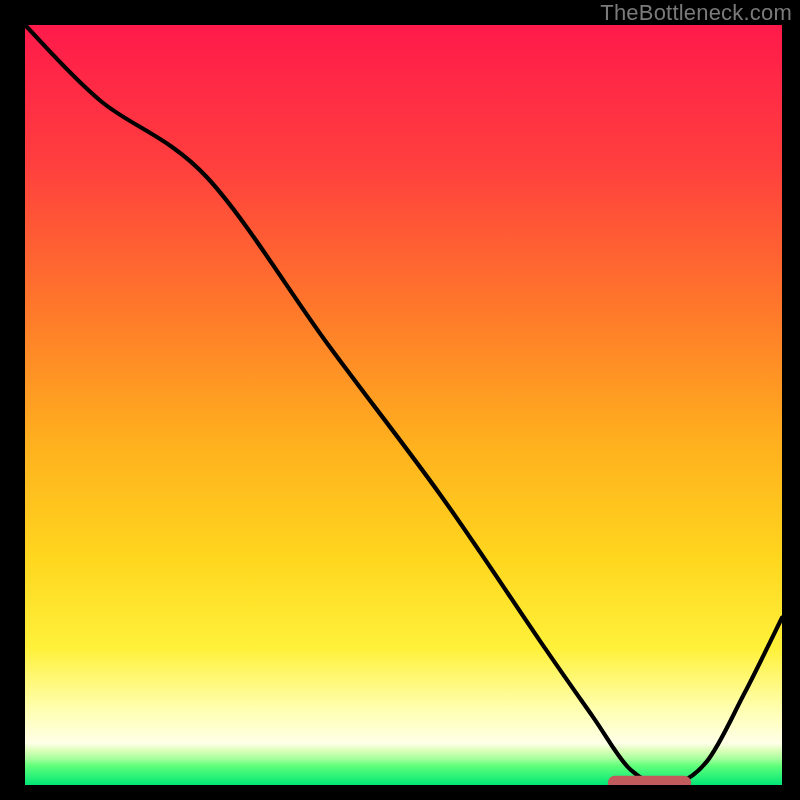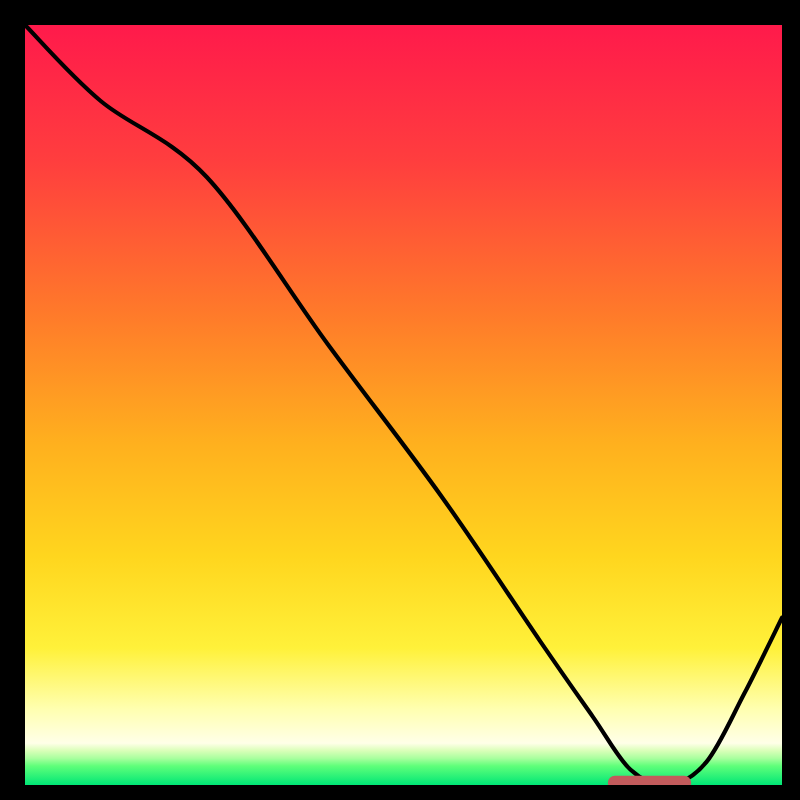--- a/index.html
+++ b/index.html
@@ -26,20 +26,21 @@
   }
   svg {
     display: block;
   }
 </style>
 </head>
 <body>
 
 <div class="stage">
 
+  <div class="attribution">TheBottleneck.com</div>
 
   <svg id="plot" width="800" height="800">
     <defs>
       <linearGradient id="bg-grad" x1="0" y1="0" x2="0" y2="1">
           <stop offset="0%" stop-color="#ff1a4b"></stop>
           <stop offset="18%" stop-color="#ff3e3e"></stop>
           <stop offset="38%" stop-color="#ff7a2a"></stop>
           <stop offset="55.00000000000001%" stop-color="#ffb01e"></stop>
           <stop offset="70%" stop-color="#ffd61e"></stop>
           <stop offset="82%" stop-color="#fff13a"></stop>

